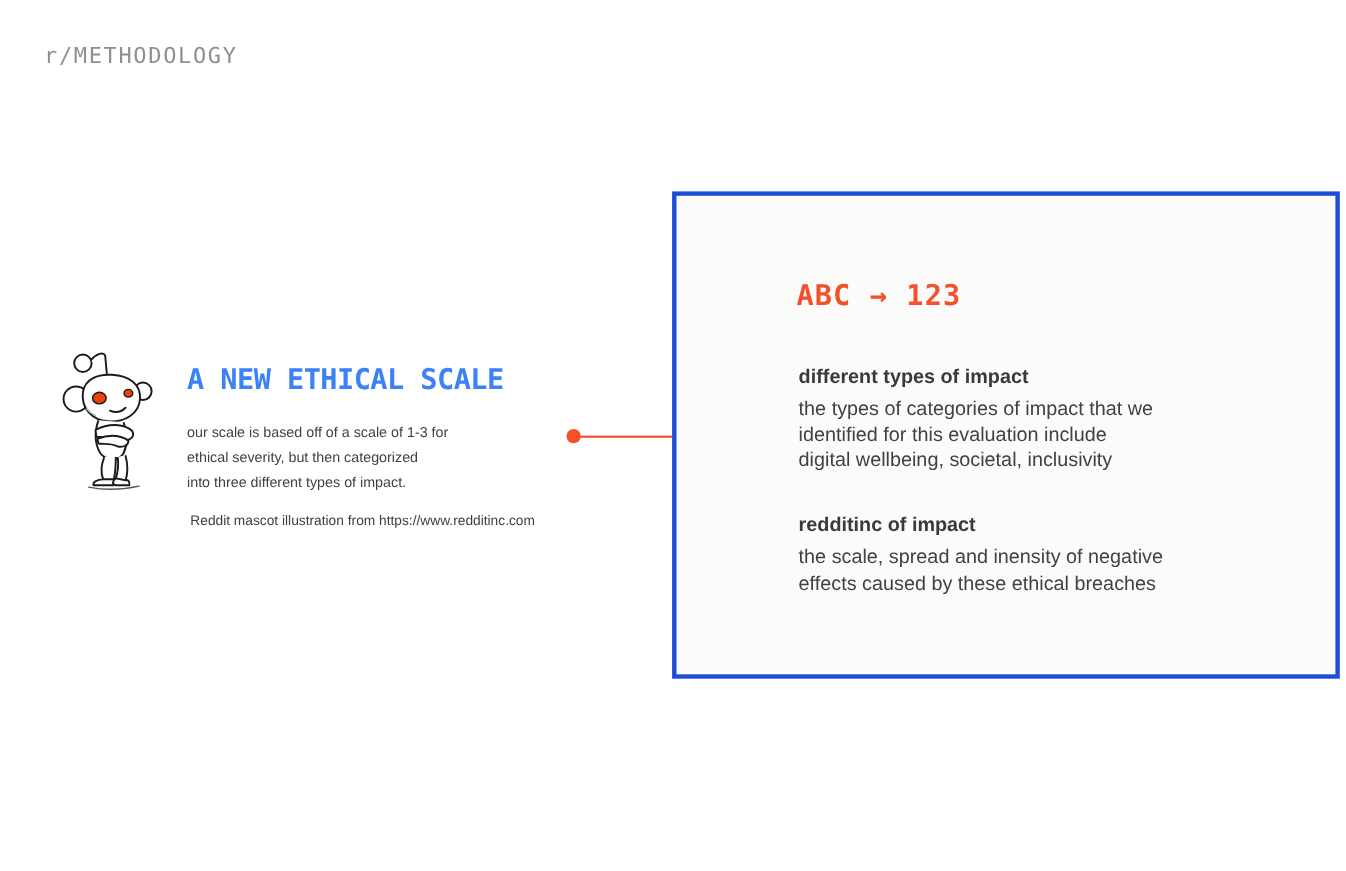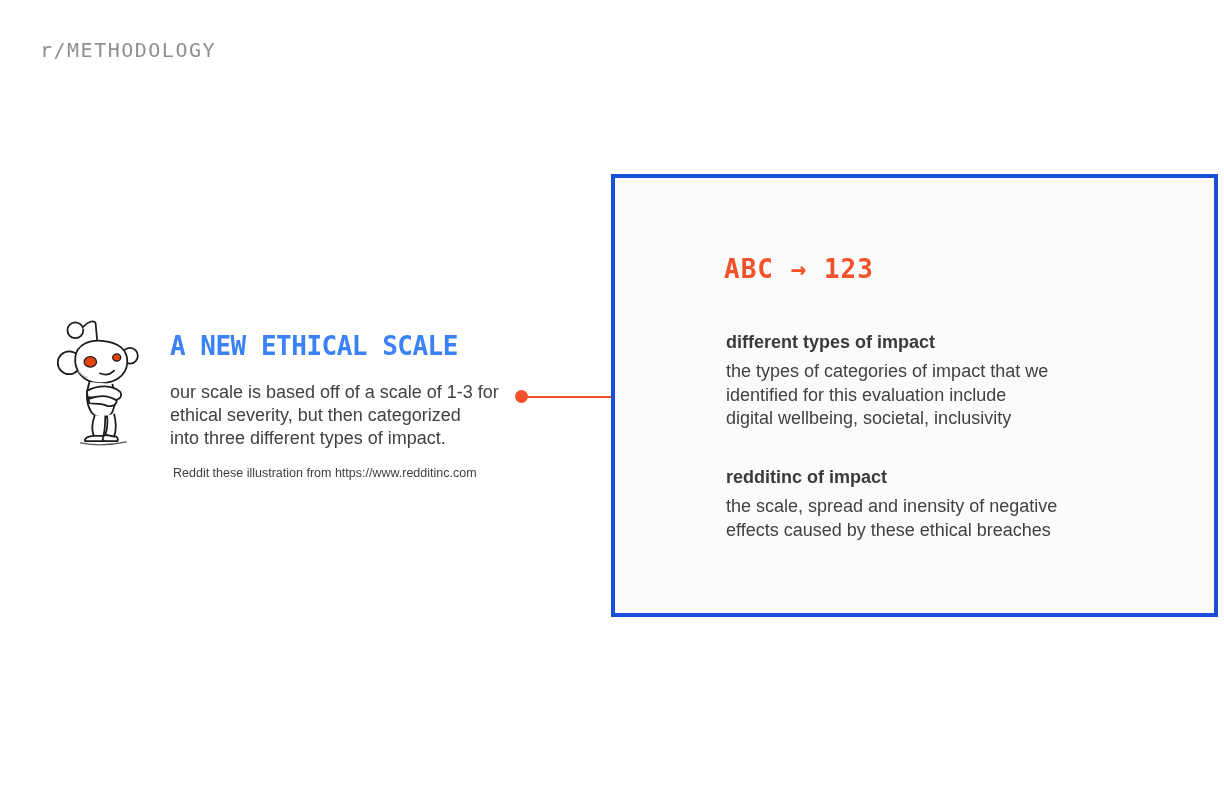--- a/index.html
+++ b/index.html
@@ -32,21 +32,21 @@
     font-size: 26px;
     font-weight: 600;
     letter-spacing: -0.5px;
     color: #3b82f6;
     white-space: nowrap;
     text-align: right;
   }
   .left-body {
     position: absolute;
     left: 170px; top: 381px;
-    font-size: 18px;
+    font-size: 13px;
     line-height: 23px;
     color: #414141;
     white-space: pre-line;
   }
   .left-caption {
     position: absolute;
     left: 173px; top: 466px;
     font-size: 12.5px;
     color: #3f3f3f;
     white-space: nowrap;
@@ -138,21 +138,21 @@
   <path d="M58 112 C59 120 58 128 56 134 L66 136 C69 128 68 118 66 110" fill="#fff" stroke="#1b1b1b" stroke-width="2" stroke-linejoin="round"></path>
 
   <path d="M43 135 C36 135 32 138 33 141 L54 141 L54 135 Z" fill="#fff" stroke="#1b1b1b" stroke-width="2" stroke-linejoin="round"></path>
   <path d="M56 134 C52 137 52 140 56 141 L70 141 C71 137 68 135 66 136 Z" fill="#fff" stroke="#1b1b1b" stroke-width="2" stroke-linejoin="round"></path>
 </svg>
 
 <div class="left-heading">A NEW ETHICAL SCALE</div>
 <div class="left-body">our scale is based off of a scale of 1-3 for
 ethical severity, but then categorized
 into three different types of impact.</div>
-<div class="left-caption">Reddit these illustration from https://www.redditinc.com</div>
+<div class="left-caption">Reddit mascot illustration from https://www.redditinc.com</div>
 
 <div class="connector-line"></div>
 <div class="connector-dot"></div>
 
 <div class="card">
   <div class="card-title">ABC → 123</div>
 
   <div class="section-heading s1-heading">different types of impact</div>
   <div class="section-body s1-body">the types of categories of impact that we
 identified for this evaluation include

